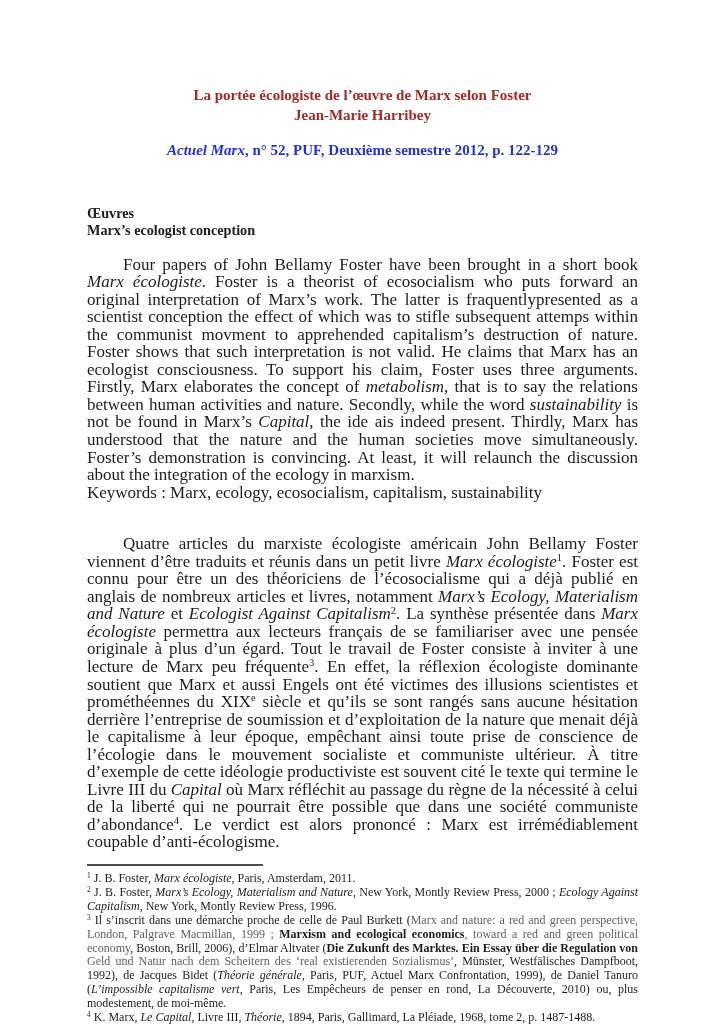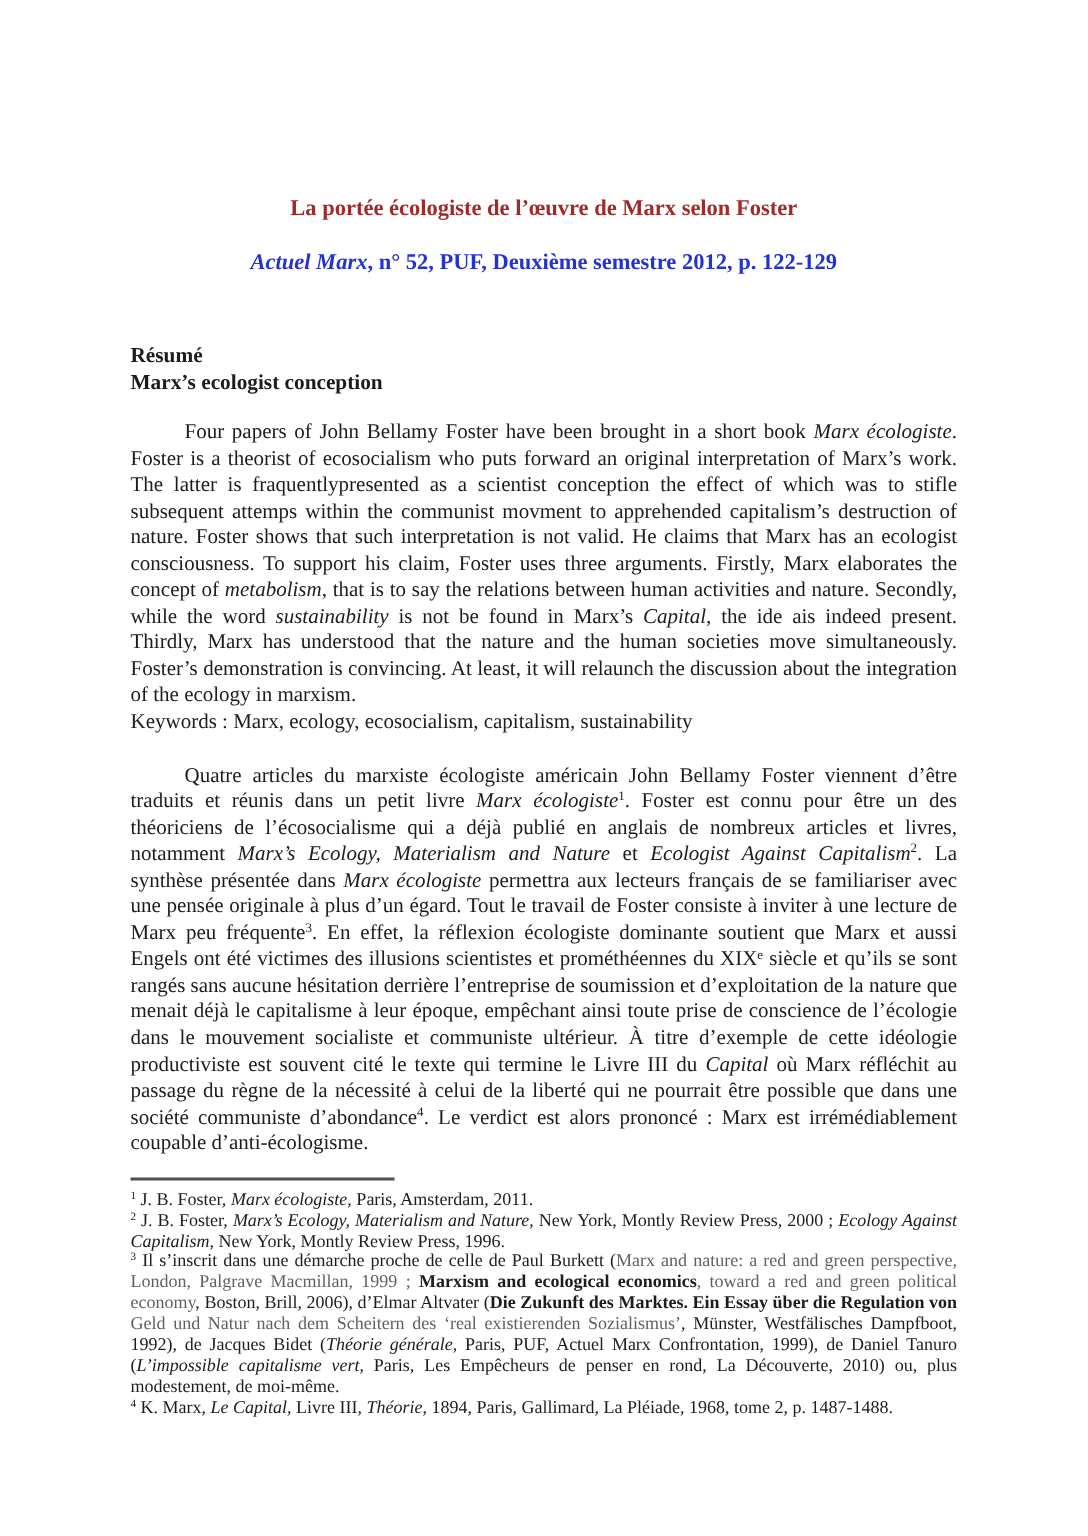--- a/index.html
+++ b/index.html
@@ -21,45 +21,44 @@
     overflow: hidden;
     background: #ffffff;
     position: relative;
   }
   .doc-title {
     text-align: center;
     color: var(--title-red);
     font-weight: bold;
     font-size: 15px;
     line-height: 19.5px;
-    margin-top: 44px;
   }
   .journal-ref {
     margin-top: 16px;
     text-align: center;
     color: var(--ref-blue);
     font-weight: bold;
     font-size: 15px;
     line-height: 19.5px;
   }
   .journal-ref .ital { font-style: italic; text-align: right; }
   .abstract-heading {
     margin-top: 44px;
     font-weight: bold;
     font-size: 14.2px;
     line-height: 17.5px;
   }
   .para {
-    font-size: 14px;
+    font-size: 17px;
     line-height: 17.55px;
     text-align: justify;
   }
   .abstract-para { margin-top: 16px; }
   .indent { text-indent: 36px; }
-  .body-para { margin-top: 18px; }
+  .body-para { margin-top: 34px; }
   .footnotes { margin-top: 13px; }
   .fn-separator {
     width: 176px;
     border-top: 2px solid #4f4f4f;
     margin-bottom: 6px;
   }
   .fn {
     font-size: 12px;
     line-height: 13.9px;
     text-align: justify;
@@ -76,28 +75,29 @@
   .seg-g  { color: var(--ink-light); }
   .seg-ig { color: var(--ink-light); }
 </style>
 </head>
 <body>
 
 <div class="page">
 
   <div class="doc-title">
     <div>La portée écologiste de l’œuvre de Marx selon Foster</div>
+    <div>Jean-Marie Harribey</div>
   </div>
 
   <div class="journal-ref">
     <span class="ital">Actuel Marx</span><span>, n° 52, PUF, Deuxième semestre 2012, p. 122-129</span>
   </div>
 
   <div class="abstract-heading">
-    <div>Résumé</div>
+    <div>Œuvres</div>
     <div>Marx’s ecologist conception</div>
   </div>
 
   <p class="para abstract-para indent"><span>Four papers of John Bellamy Foster have been brought in a short book </span><span class="seg-i">Marx écologiste</span><span>. Foster is a theorist of ecosocialism who puts forward an original interpretation of Marx’s work. The latter is fraquentlypresented as a scientist conception the effect of which was to stifle subsequent attemps within the communist movment to apprehended capitalism’s destruction of nature. Foster shows that such interpretation is not valid. He claims that Marx has an ecologist consciousness. To support his claim, Foster uses three arguments. Firstly, Marx elaborates the concept of </span><span class="seg-i">metabolism</span><span>, that is to say the relations between human activities and nature. Secondly, while the word </span><span class="seg-i">sustainability</span><span> is not be found in Marx’s </span><span class="seg-i">Capital</span><span>, the ide ais indeed present. Thirdly, Marx has understood that the nature and the human societies move simultaneously. Foster’s demonstration is convincing. At least, it will relaunch the discussion about the integration of the ecology in marxism.</span></p>
 
   <p class="para">Keywords : Marx, ecology, ecosocialism, capitalism, sustainability</p>
 
   <p class="para body-para indent"><span>Quatre articles du marxiste écologiste américain John Bellamy Foster viennent d’être traduits et réunis dans un petit livre </span><span class="seg-i">Marx écologiste</span><sup>1</sup><span>. Foster est connu pour être un des théoriciens de l’écosocialisme qui a déjà publié en anglais de nombreux articles et livres, notamment </span><span class="seg-i">Marx’s Ecology, Materialism and Nature</span><span> et </span><span class="seg-i">Ecologist Against Capitalism</span><sup>2</sup><span>. La synthèse présentée dans </span><span class="seg-i">Marx écologiste</span><span> permettra aux lecteurs français de se familiariser avec une pensée originale à plus d’un égard. Tout le travail de Foster consiste à inviter à une lecture de Marx peu fréquente</span><sup>3</sup><span>. En effet, la réflexion écologiste dominante soutient que Marx et aussi Engels ont été victimes des illusions scientistes et prométhéennes du XIX</span><sup>e</sup><span> siècle et qu’ils se sont rangés sans aucune hésitation derrière l’entreprise de soumission et d’exploitation de la nature que menait déjà le capitalisme à leur époque, empêchant ainsi toute prise de conscience de l’écologie dans le mouvement socialiste et communiste ultérieur. À titre d’exemple de cette idéologie productiviste est souvent cité le texte qui termine le Livre III du </span><span class="seg-i">Capital</span><span> où Marx réfléchit au passage du règne de la nécessité à celui de la liberté qui ne pourrait être possible que dans une société communiste d’abondance</span><sup>4</sup><span>. Le verdict est alors prononcé : Marx est irrémédiablement coupable d’anti-écologisme.</span></p>
 
   <div class="footnotes">

